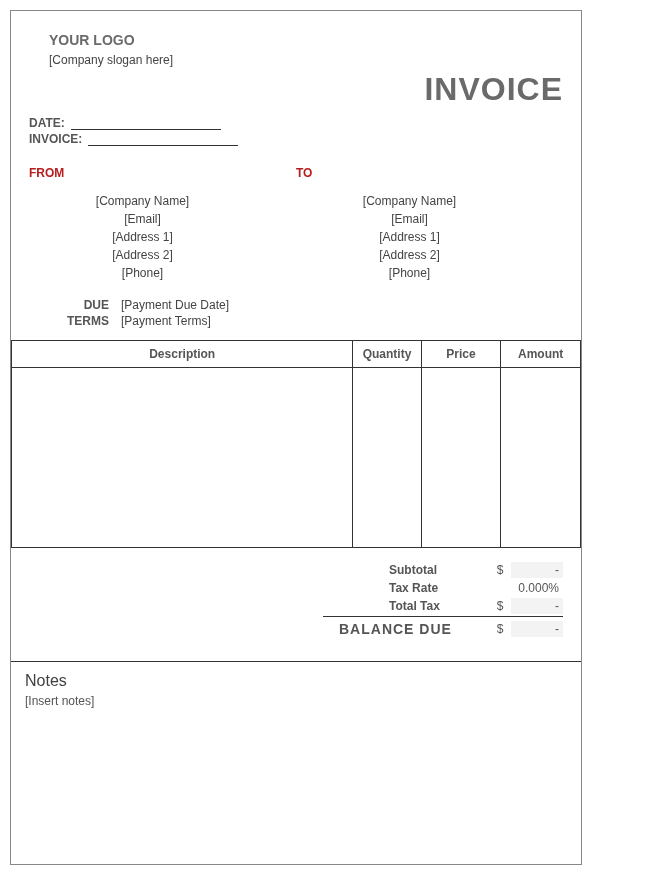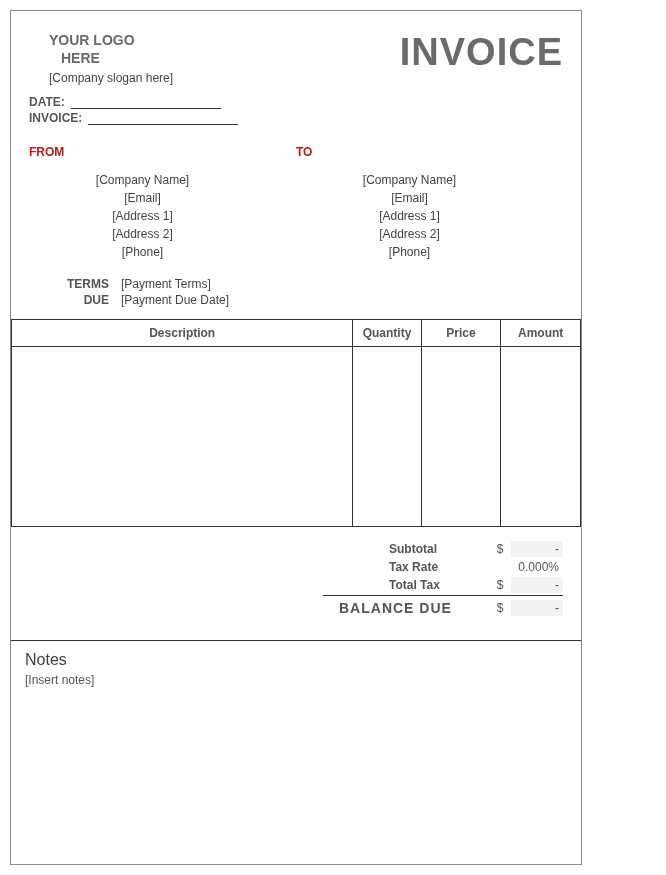--- a/index.html
+++ b/index.html
@@ -35,24 +35,25 @@
     font-weight: normal;
     font-size: 12px;
     color: #444;
     margin-top: 4px;
   }
   .title-block {
     flex: 1;
     text-align: right;
   }
   .title-block .title {
-    font-size: 38px;
+    font-size: 32px;
     font-weight: bold;
     color: #6a6a6a;
     letter-spacing: 1px;
+    margin-top: 40px;
   }
   .meta-block {
     padding: 8px 18px 0 18px;
   }
   .meta-row {
     display: flex;
     align-items: center;
     margin-bottom: 2px;
   }
   .meta-label {
@@ -194,21 +195,20 @@
   }
 </style>
 </head>
 <body>
 
 <div class="page">
 
   <div class="header-row">
     <div class="logo-block">
       <div>YOUR LOGO</div>
-      <div style="padding-left:12px;">HERE</div>
       <div class="slogan">[Company slogan here]</div>
     </div>
     <div class="title-block">
       <div class="title">INVOICE</div>
     </div>
   </div>
 
   <div class="meta-block">
     <div class="meta-row">
       <span class="meta-label">DATE:</span>
@@ -238,26 +238,26 @@
         <div>[Email]</div>
         <div>[Address 1]</div>
         <div>[Address 2]</div>
         <div>[Phone]</div>
       </div>
     </div>
   </div>
 
   <div class="terms-block">
     <div class="terms-row">
+      <span class="terms-label">DUE</span>
+      <span class="terms-val">[Payment Due Date]</span>
+    </div>
+    <div class="terms-row">
       <span class="terms-label">TERMS</span>
       <span class="terms-val">[Payment Terms]</span>
-    </div>
-    <div class="terms-row">
-      <span class="terms-label">DUE</span>
-      <span class="terms-val">[Payment Due Date]</span>
     </div>
   </div>
 
   <table class="items">
     <thead>
       <tr>
         <th class="desc">Description</th>
         <th class="qty">Quantity</th>
         <th class="price">Price</th>
         <th class="amount">Amount</th>

